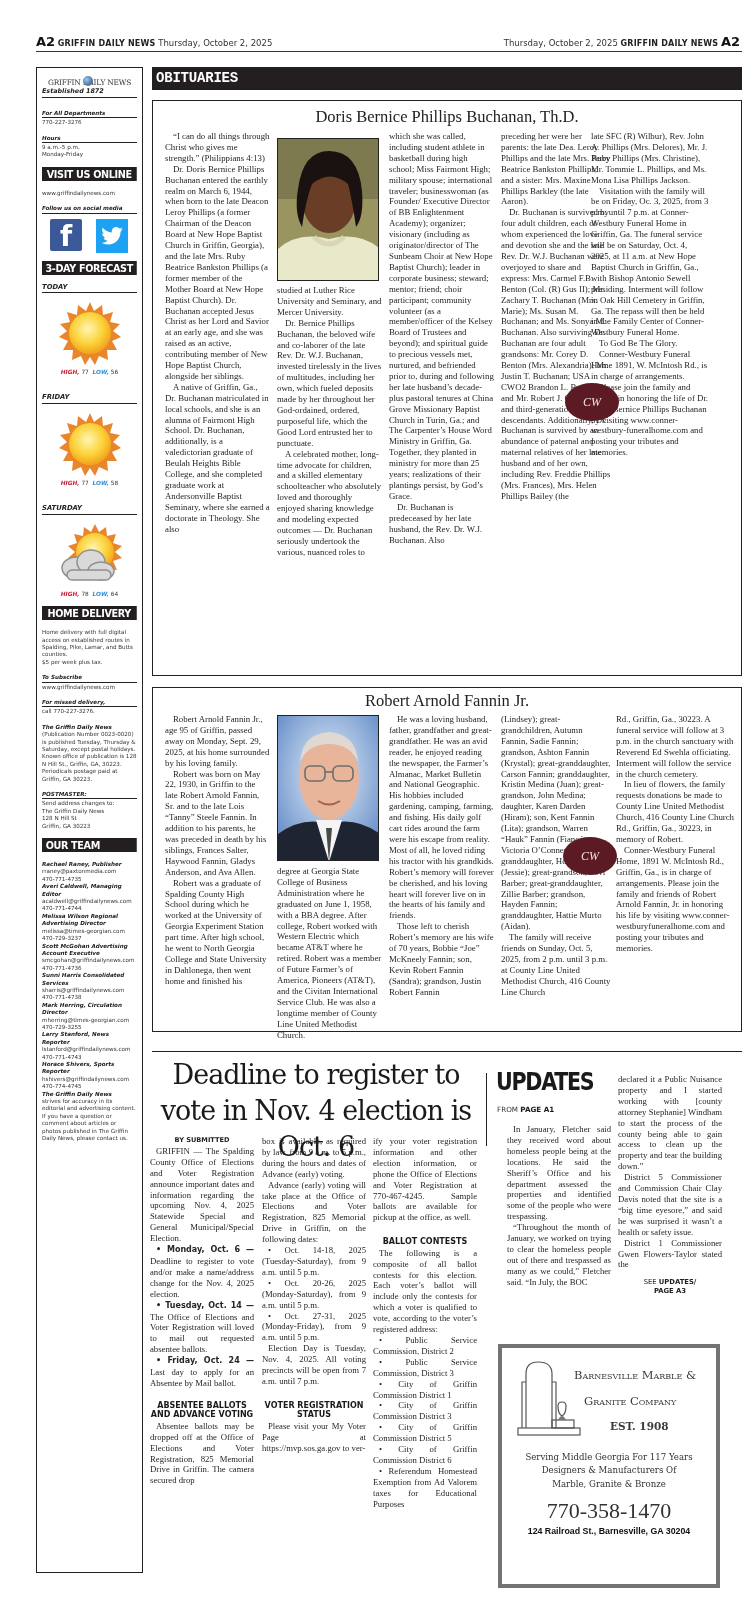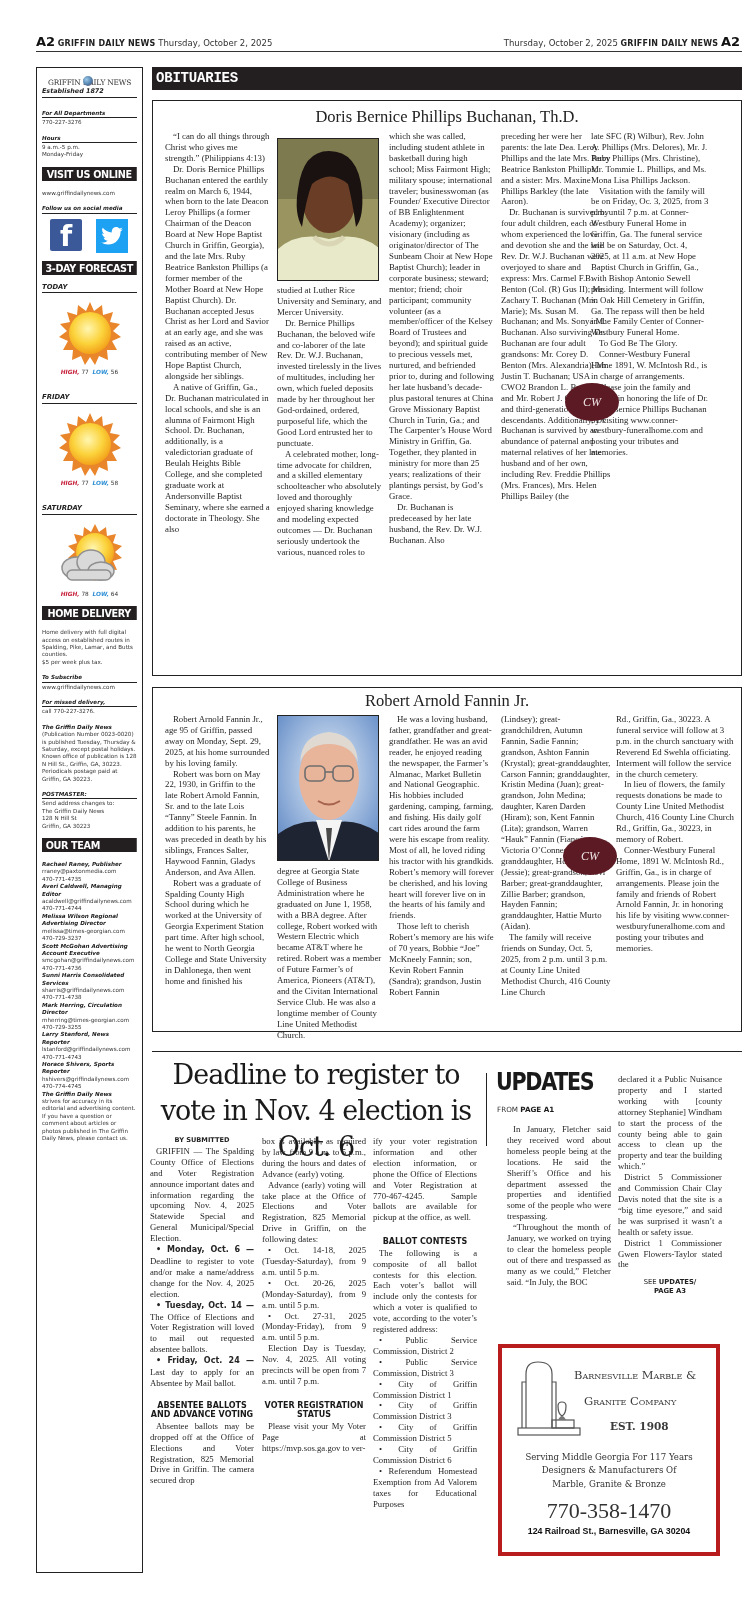--- a/index.html
+++ b/index.html
@@ -53,21 +53,21 @@
   .pullquote { font-family: "DejaVu Sans", sans-serif; font-weight: bold; font-size: 10.8px; line-height: 14px; color: #1a1a1a; text-indent: 0 !important; letter-spacing: -.5px; margin-bottom: 6px; }
 
   
   .vrule { position: absolute; top: 1073px; left: 486px; width: 1px; height: 73px; background: #222; }
   .upd-title { position: absolute; top: 1068px; left: 496px; font-family: "DejaVu Sans", sans-serif; font-weight: bold; font-size: 24px; letter-spacing: -1.5px; color: #1a1a1a; transform: scaleX(.86); transform-origin: left; }
   .upd-from { position: absolute; top: 1105px; left: 497px; font-family: "DejaVu Sans", sans-serif; font-size: 7.2px; color: #333; }
   .upd-from b { color: #1a1a1a; }
   .see { font-family: "DejaVu Sans", sans-serif; font-size: 6.8px; text-align: center; text-indent: 0 !important; margin-top: 8px; color: #222; line-height: 9px; }
 
   
-  .ad { position: absolute; top: 1344px; left: 498px; width: 222px; height: 212px; border: 4px solid #b91c1c; background: #fff; }
+  .ad { position: absolute; top: 1344px; left: 498px; width: 222px; height: 244px; border: 4px solid #737373; background: #fff; }
   .ad-name { position: absolute; font-family: "DejaVu Serif", serif; font-variant: small-caps; color: #3a3a3a; font-size: 11.5px; }
   .ad-line { position: absolute; left: 0; width: 214px; text-align: center; font-family: "DejaVu Serif", serif; color: #333; }
 </style>
 </head>
 <body>
 
 <div class="folio">
   <span class="pg">A2</span>
   <span class="paper">GRIFFIN DAILY NEWS</span>
   <span>Thursday, October 2, 2025</span>
@@ -348,21 +348,21 @@
 </div>
 
 <div class="vrule"></div>
 <div class="upd-title">UPDATES</div>
 <div class="upd-from"><span>FROM</span> <b>PAGE A1</b></div>
 <div class="vcol" style="top:1124px;left:507px;width:104px;">
   <p>In January, Fletcher said they received word about homeless people being at the locations. He said the Sheriff’s Office and his department assessed the properties and identified some of the people who were trespassing.</p>
   <p>“Throughout the month of January, we worked on trying to clear the homeless people out of there and trespassed as many as we could,” Fletcher said. “In July, the BOC</p>
 </div>
 <div class="vcol" style="top:1074px;left:618px;width:104px;">
-  <p style="text-indent:0">declared it a Public Nuisance property and I started working with [county attorney Stephanie] Windham to start the process of the county being able to gain access to clean up the property and tear the building which.”</p>
+  <p style="text-indent:0">declared it a Public Nuisance property and I started working with [county attorney Stephanie] Windham to start the process of the county being able to gain access to clean up the property and tear the building down.”</p>
   <p>District 5 Commissioner and Commission Chair Clay Davis noted that the site is a “big time eyesore,” and said he was surprised it wasn’t a health or safety issue.</p>
   <p>District 1 Commissioner Gwen Flowers-Taylor stated the</p>
   <p class="see"><span>SEE</span> <b>UPDATES/</b><br><b>PAGE A3</b></p>
 </div>
 
 <div class="ad">
   <svg style="position:absolute;left:14px;top:6px" width="66" height="82" viewBox="0 0 66 82">
     <g fill="none" stroke="#555" stroke-width="1.2">
       <path d="M10 74 L10 20 Q10 8 22 8 Q36 8 36 20 L36 74"></path>
       <path d="M6 74 L6 28 L10 28"></path>

